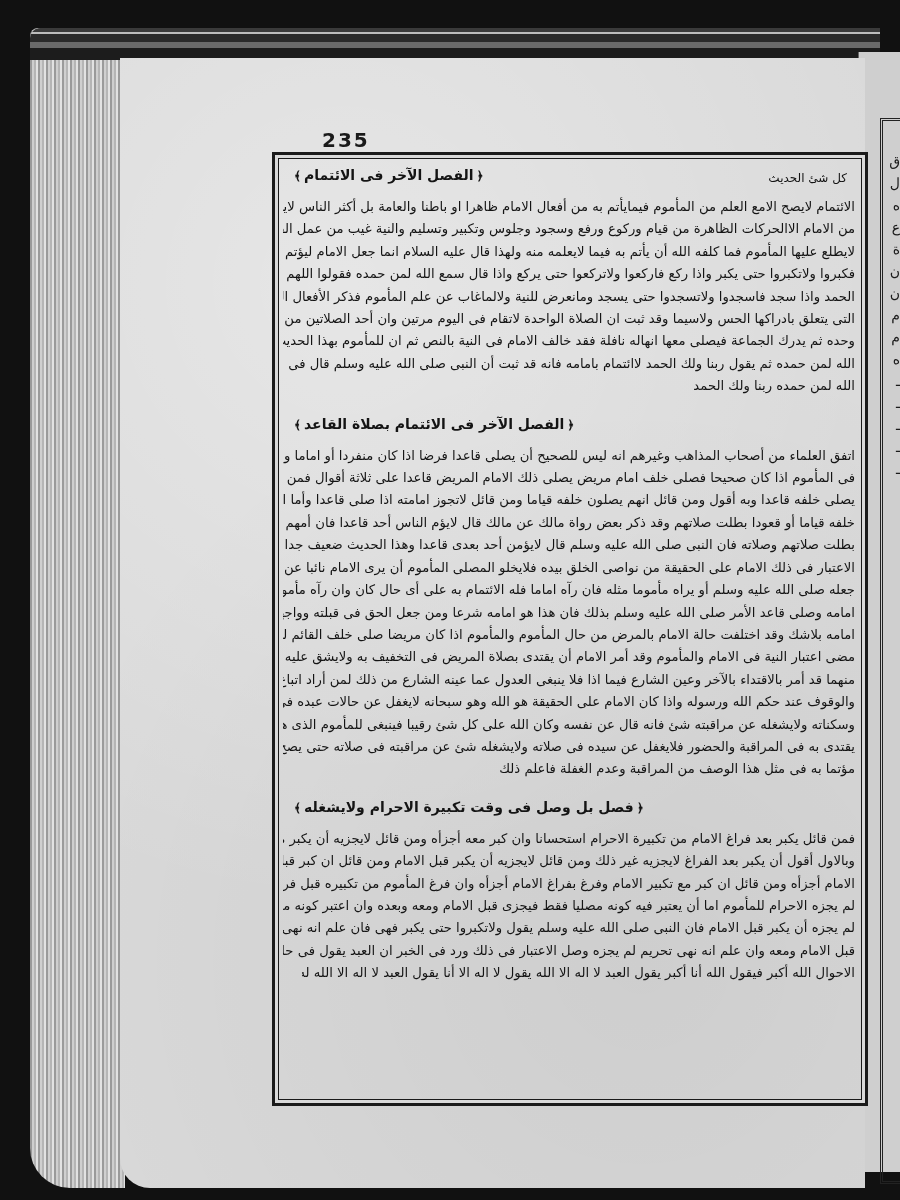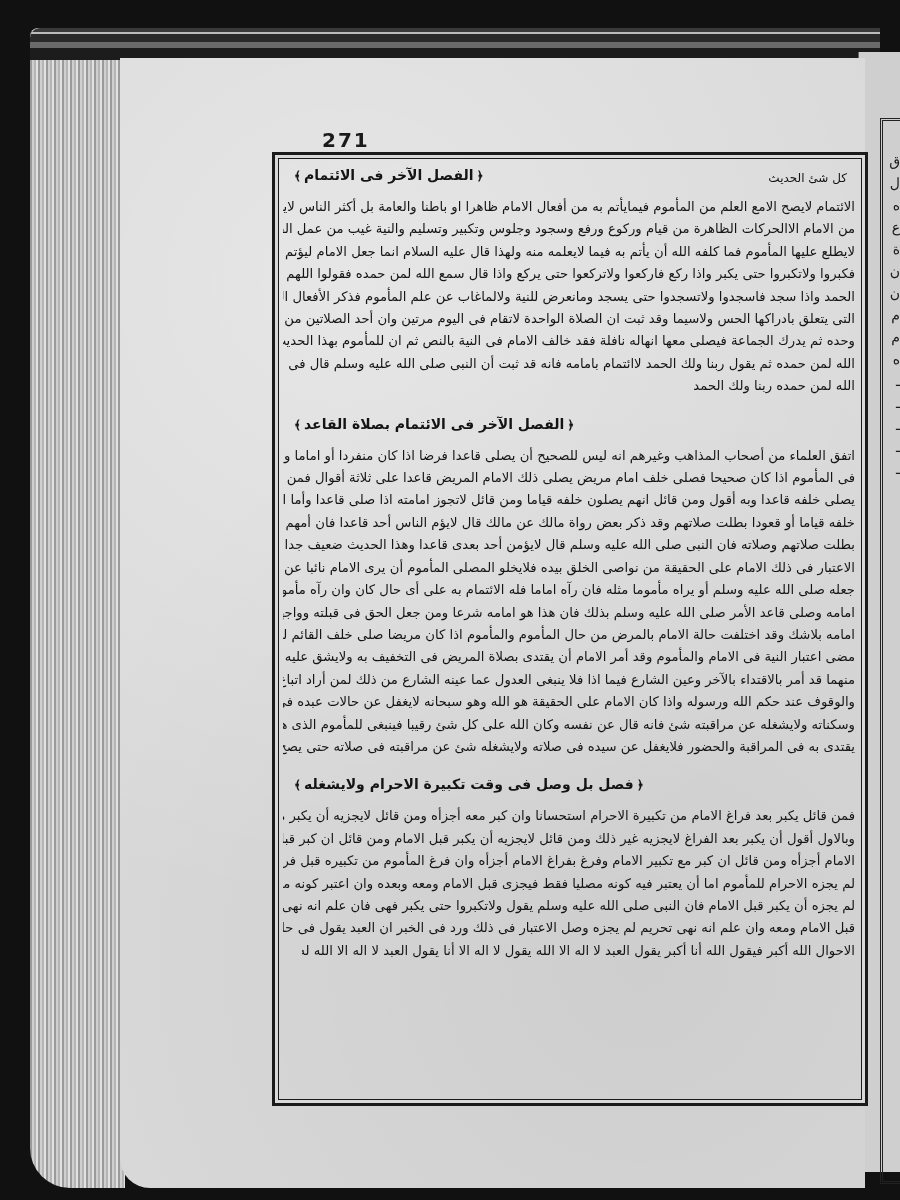--- a/index.html
+++ b/index.html
@@ -77,21 +77,21 @@
 <body>
 
 <div class="book-edge"></div>
 <div class="book-top"></div>
 <div class="next-page"></div>
 <div class="next-frame"></div>
 <div class="next-glyphs" id="next-glyphs"><div>ق</div><div>ل</div><div>ه</div><div>ع</div><div>ة</div><div>ن</div><div>ن</div><div>م</div><div>م</div><div>ه</div><div>ـ</div><div>ـ</div><div>ـ</div><div>ـ</div><div>ـ</div></div>
 
 <div class="page"></div>
 
-<div class="page-number">271</div>
+<div class="page-number">235</div>
 
 <div class="frame">
   <div class="frame-inner" id="frame-inner">
     <div class="catchword">كل شئ الحديث</div>
   <div class="heading" style="margin-top: 2px;"><span class="orn">﴿</span><span>الفصل الآخر فى الائتمام</span><span class="orn">﴾</span></div>
       <div class="para">
         <span class="line">الائتمام لايصح الامع العلم من المأموم فيمايأتم به من أفعال الامام ظاهرا او باطنا والعامة بل أكثر الناس لايعلمون</span>
         <span class="line">من الامام الاالحركات الظاهرة من قيام وركوع ورفع وسجود وجلوس وتكبير وتسليم والنية غيب من عمل القلب</span>
         <span class="line">لايطلع عليها المأموم فما كلفه الله أن يأتم به فيما لايعلمه منه ولهذا قال عليه السلام انما جعل الامام ليؤتم به فاذا كبر</span>
         <span class="line">فكبروا ولاتكبروا حتى يكبر واذا ركع فاركعوا ولاتركعوا حتى يركع واذا قال سمع الله لمن حمده فقولوا اللهم ربنا ولك</span>
@@ -111,20 +111,21 @@
         <span class="line">بطلت صلاتهم وصلاته فان النبى صلى الله عليه وسلم قال لايؤمن أحد بعدى قاعدا وهذا الحديث ضعيف جدا لان فى</span>
         <span class="line">الاعتبار فى ذلك الامام على الحقيقة من نواصى الخلق بيده فلايخلو المصلى المأموم أن يرى الامام نائبا عن الحق كما</span>
         <span class="line">جعله صلى الله عليه وسلم أو يراه مأموما مثله فان رآه اماما فله الائتمام به على أى حال كان وان رآه مأموما مثله جعل الحق</span>
         <span class="line">امامه وصلى قاعد الأمر صلى الله عليه وسلم بذلك فان هذا هو امامه شرعا ومن جعل الحق فى قبلته وواجهه غاب عنه</span>
         <span class="line">امامه بلاشك وقد اختلفت حالة الامام بالمرض من حال المأموم والمأموم اذا كان مريضا صلى خلف القائم للعذر وقد</span>
         <span class="line">مضى اعتبار النية فى الامام والمأموم وقد أمر الامام أن يقتدى بصلاة المريض فى التخفيف به ولايشق عليه وكل واحد</span>
         <span class="line">منهما قد أمر بالاقتداء بالآخر وعين الشارع فيما اذا فلا ينبغى العدول عما عينه الشارع من ذلك لمن أراد اتباع السنة</span>
         <span class="line">والوقوف عند حكم الله ورسوله واذا كان الامام على الحقيقة هو الله وهو سبحانه لايغفل عن حالات عبده فى حركاته</span>
         <span class="line">وسكناته ولايشغله عن مراقبته شئ فانه قال عن نفسه وكان الله على كل شئ رقيبا فينبغى للمأموم الذى هو العبد أن</span>
         <span class="line">يقتدى به فى المراقبة والحضور فلايغفل عن سيده فى صلاته ولايشغله شئ عن مراقبته فى صلاته حتى يصح له أن يكون</span>
+        <span class="line last">مؤتما به فى مثل هذا الوصف من المراقبة وعدم الغفلة فاعلم ذلك</span>
       </div>
       <div class="spacer"></div>
       <div class="heading"><span class="orn">﴿</span><span>فصل بل وصل فى وقت تكبيرة الاحرام ولايشغله</span><span class="orn">﴾</span></div>
       <div class="para">
         <span class="line">فمن قائل يكبر بعد فراغ الامام من تكبيرة الاحرام استحسانا وان كبر معه أجزأه ومن قائل لايجزيه أن يكبر معه</span>
         <span class="line">وبالاول أقول أن يكبر بعد الفراغ لايجزيه غير ذلك ومن قائل لايجزيه أن يكبر قبل الامام ومن قائل ان كبر قبل</span>
         <span class="line">الامام أجزأه ومن قائل ان كبر مع تكبير الامام وفرغ بفراغ الامام أجزأه وان فرغ المأموم من تكبيره قبل فراغ الامام</span>
         <span class="line">لم يجزه الاحرام للمأموم اما أن يعتبر فيه كونه مصليا فقط فيجزى قبل الامام ومعه وبعده وان اعتبر كونه مصليا ومأموما</span>
         <span class="line">لم يجزه أن يكبر قبل الامام فان النبى صلى الله عليه وسلم يقول ولاتكبروا حتى يكبر فهى فان علم انه نهى كراهة أجزأه</span>
         <span class="line">قبل الامام ومعه وان علم انه نهى تحريم لم يجزه وصل الاعتبار فى ذلك ورد فى الخبر ان العبد يقول فى حال من</span>

